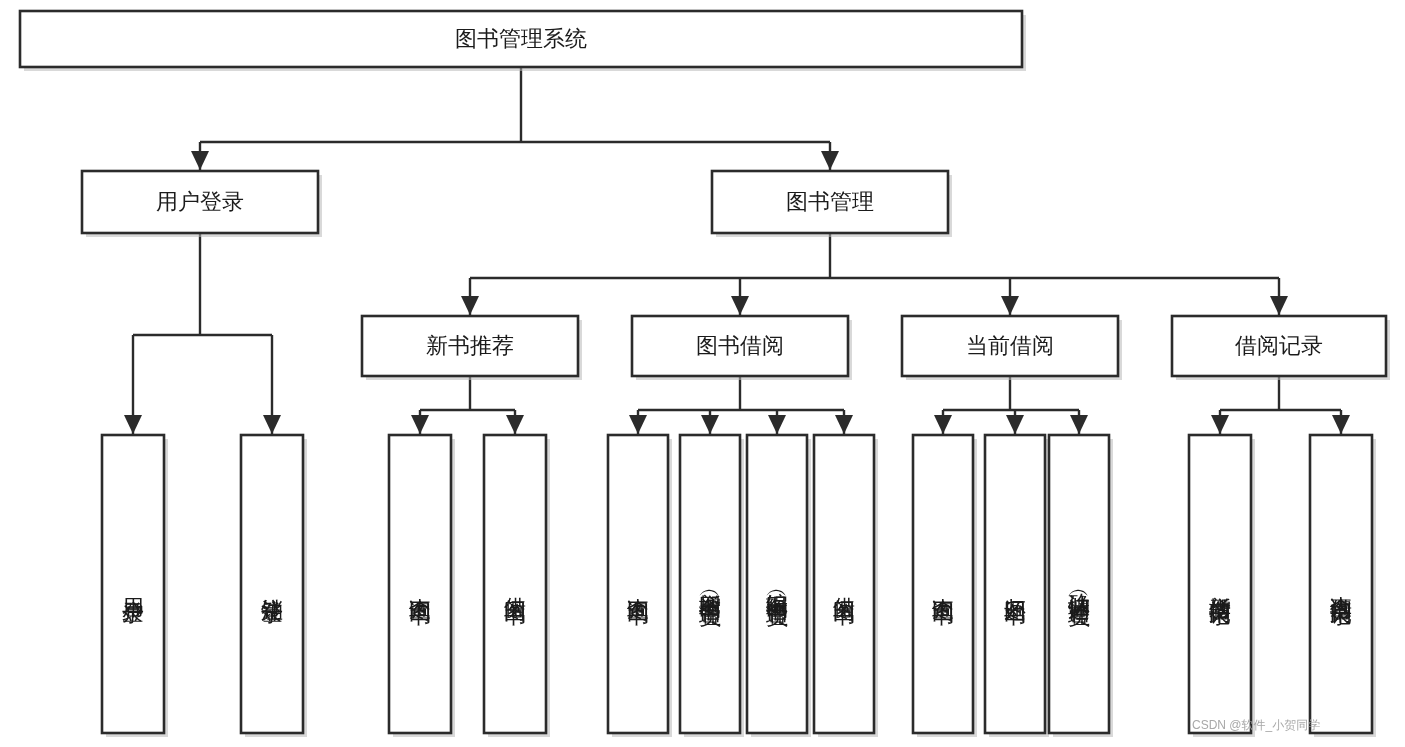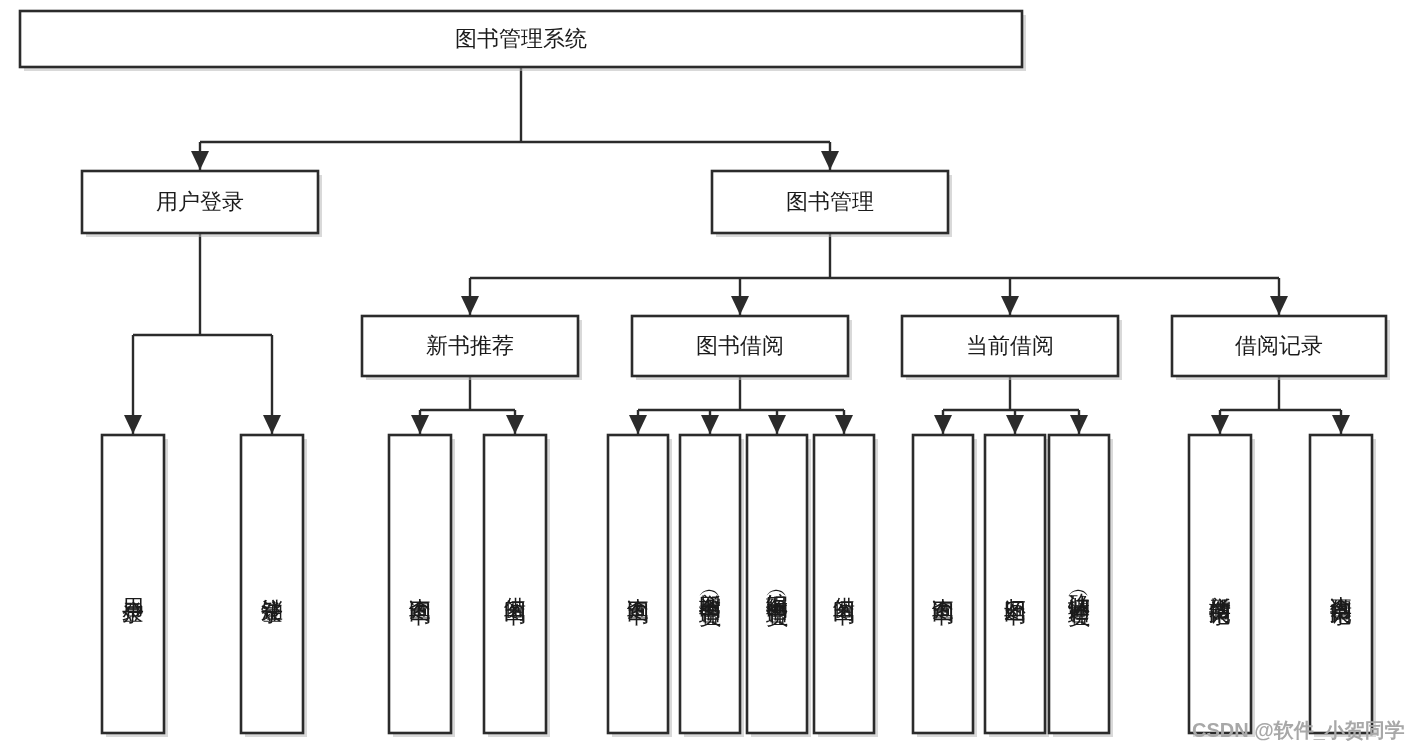--- a/index.html
+++ b/index.html
@@ -64,24 +64,23 @@
     line-height: 1;
     white-space: nowrap;
     display: flex;
     align-items: center;
     justify-content: center;
     pointer-events: none;
   }
   .watermark {
     position: absolute;
     font-family: "Liberation Sans", "DejaVu Sans", sans-serif;
-    font-size: 20px;
+    font-size: 12px;
     color: #a8a8a8;
     white-space: nowrap;
-    font-weight: bold;
   }
 </style>
 </head>
 <body>
 
 <div id="diagram-root">
 
   <svg id="tree-svg" viewBox="0 0 1405 747">
     <defs>
       <g id="arrowdef"></g>

